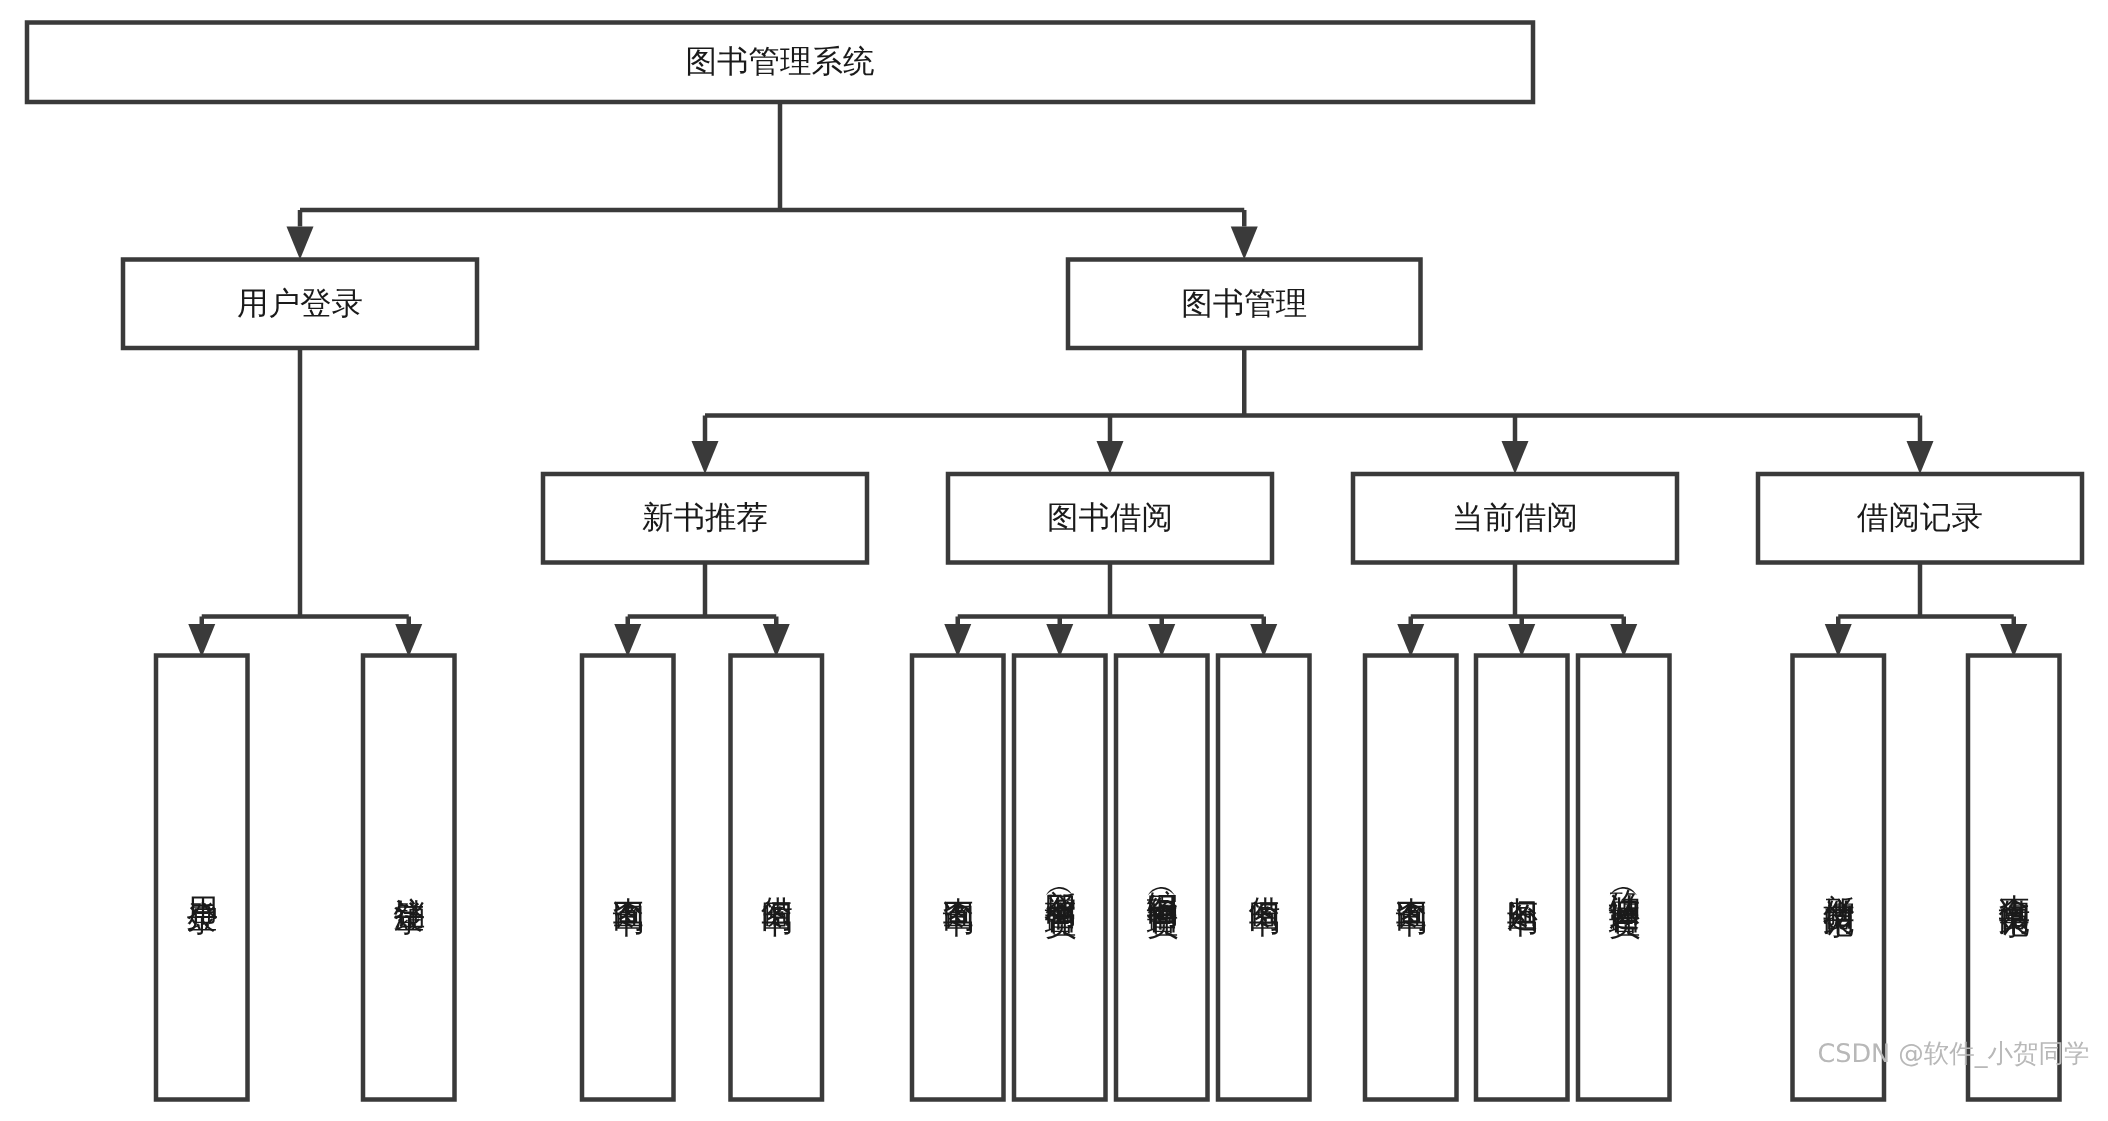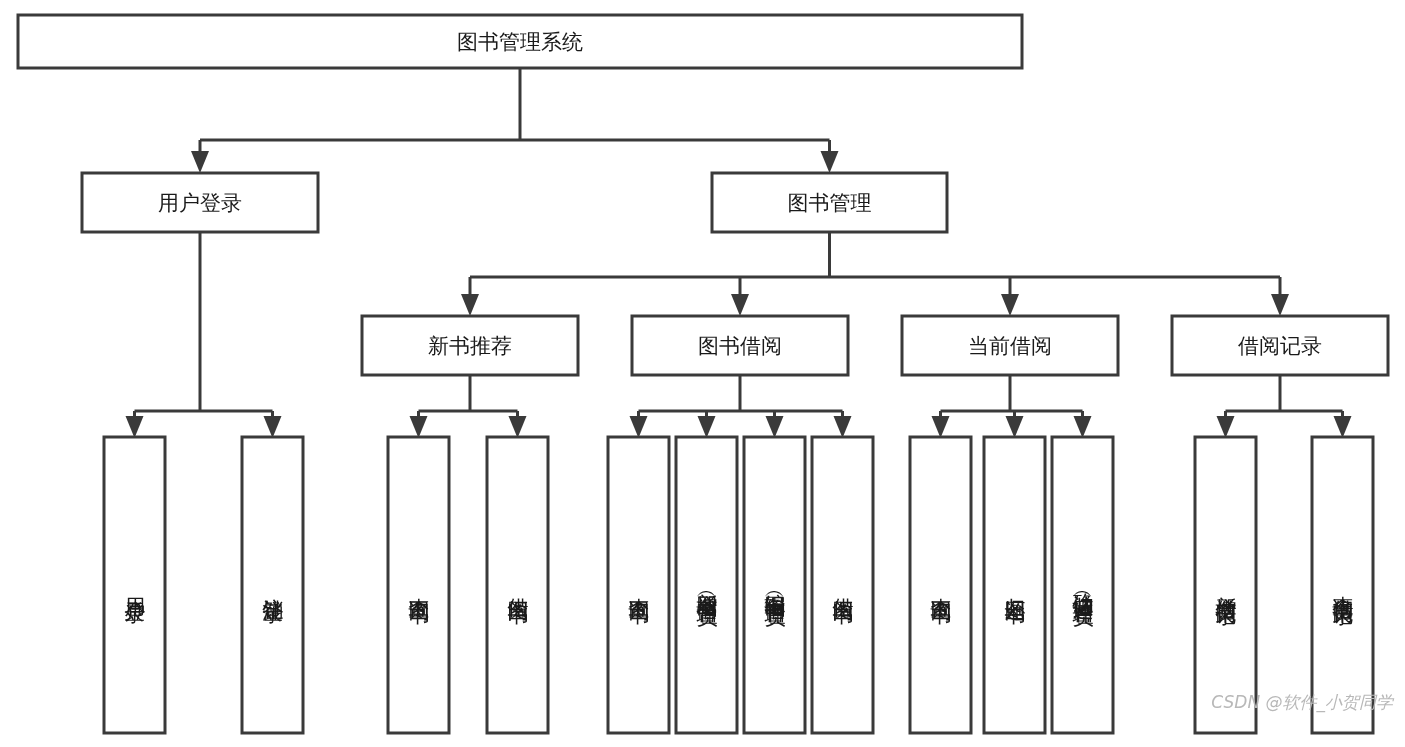--- a/index.html
+++ b/index.html
@@ -63,21 +63,20 @@
     pointer-events: none;
   }
   .watermark {
     position: absolute;
     right: 12px;
     bottom: 6px;
     font-family: "DejaVu Sans", "Liberation Sans", sans-serif;
     font-size: 17px;
     color: #b8b8b8;
     white-space: nowrap;
-    font-style: italic;
   }
 </style>
 </head>
 <body>
 
 <div id="diagram-root">
   <svg class="flow" viewBox="0 0 1405 747">
     <g id="connectors">
         <path d="M520 68 L520 140" class="connector"></path>
         <path d="M200 140 L829.5 140" class="connector"></path>

